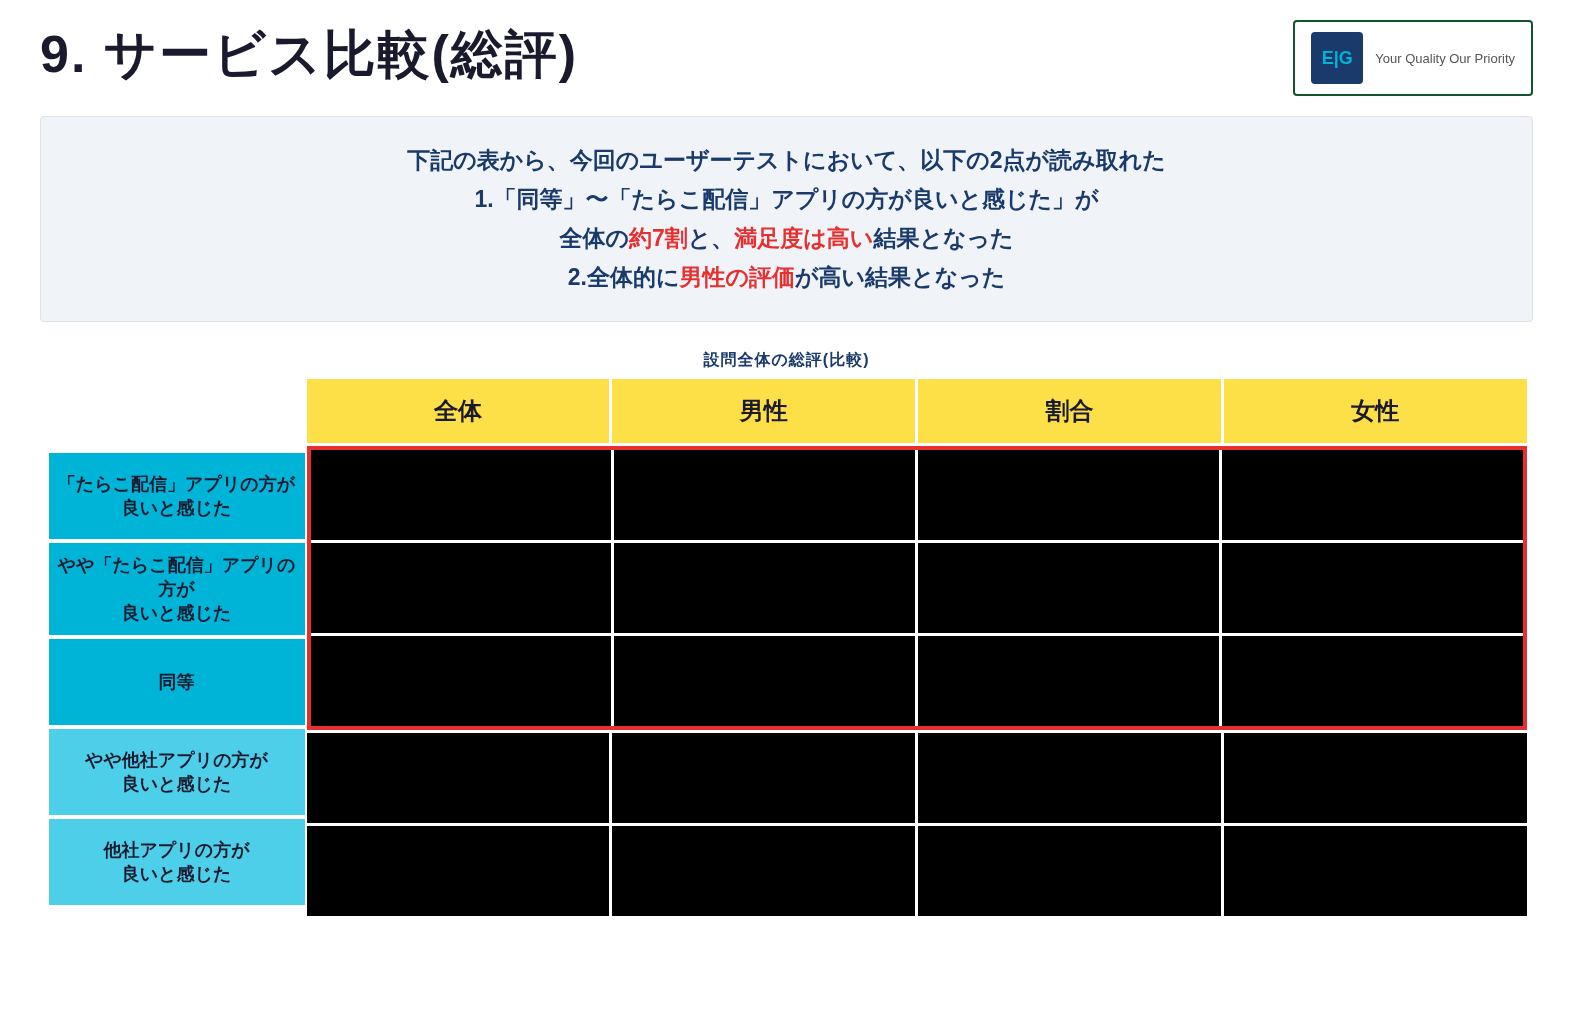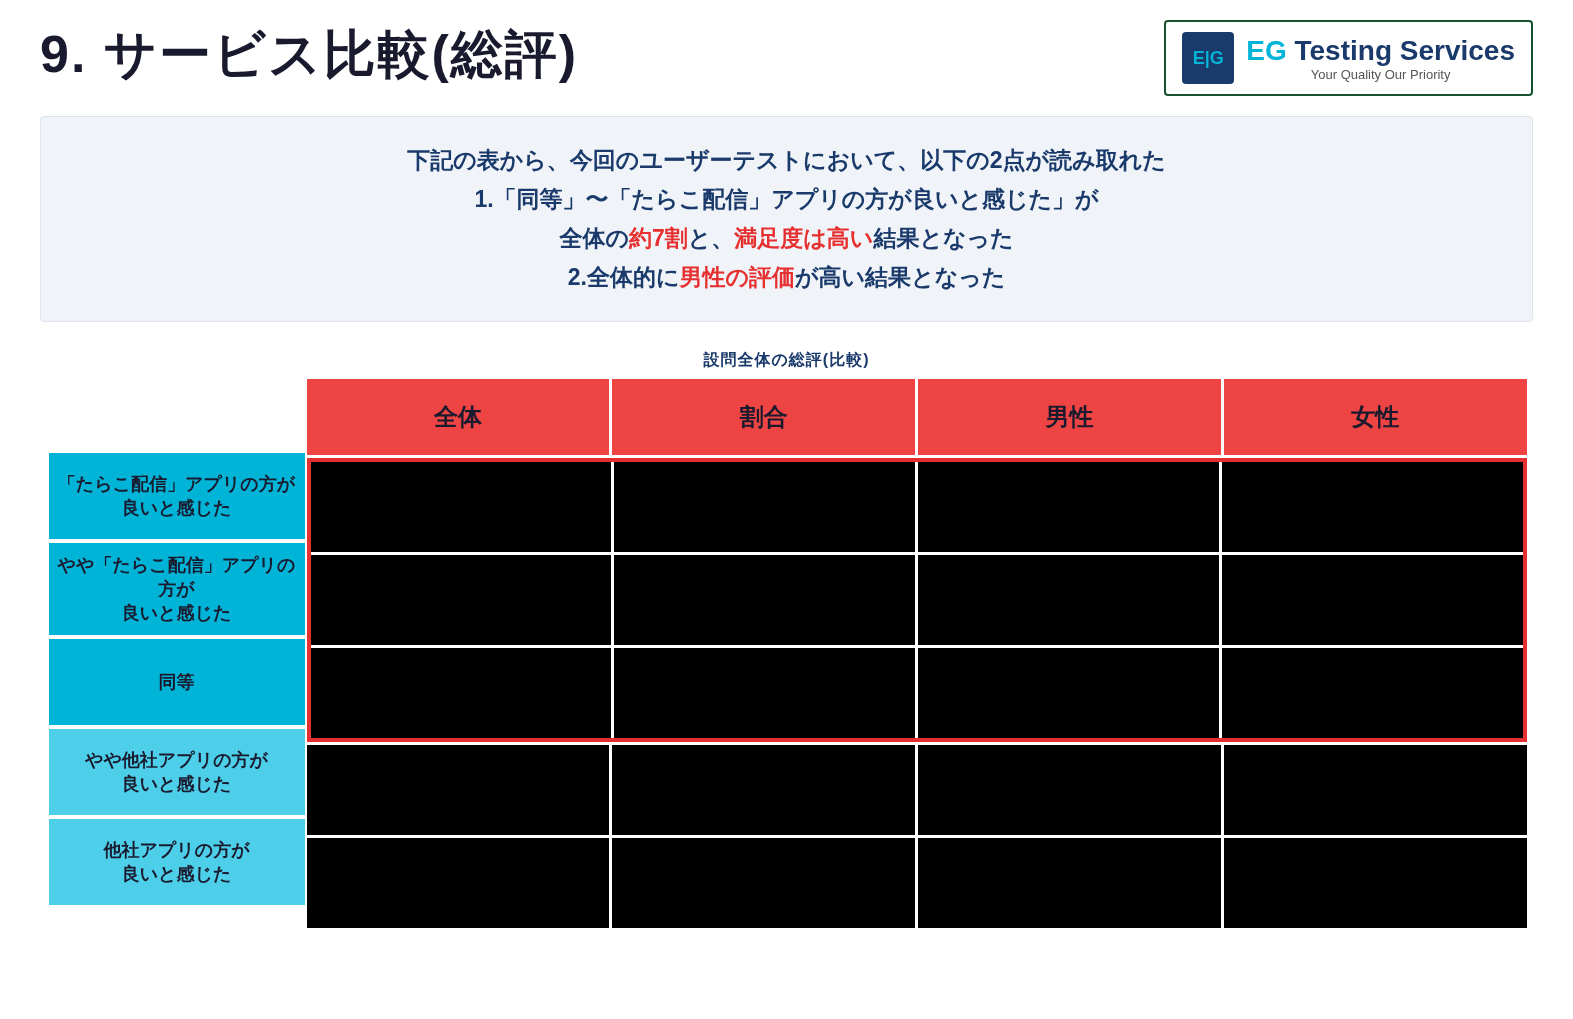--- a/index.html
+++ b/index.html
@@ -168,27 +168,27 @@
 
     
     .col-headers {
       display: grid;
       grid-template-columns: repeat(4, 1fr);
       gap: 3px;
       margin-bottom: 3px;
     }
 
     .col-header {
-      background: #ef4444;
+      background: #fde047;
       color: #1a1a2e;
       font-size: 24px;
       font-weight: bold;
       text-align: center;
       padding: 14px 8px;
-      height: 76px;
+      height: 64px;
       display: flex;
       align-items: center;
       justify-content: center;
     }
 
     .data-row {
       display: grid;
       grid-template-columns: repeat(4, 1fr);
       gap: 3px;
       min-height: 90px;
@@ -237,23 +237,20 @@
 
 <div class="page">
 
   <div class="header">
     <h1 class="page-title">9. サービス比較(総評)</h1>
     <div class="logo-area">
       <div class="logo-icon">
         <span>E|G</span>
       </div>
       <div class="logo-text-area">
-        <div class="logo-main">
-          <span class="eg">EG</span><span> Testing Services</span>
-        </div>
         <div class="logo-sub">Your Quality  Our Priority</div>
       </div>
     </div>
   </div>
 
   <div class="summary-box">
     <div class="summary-text">
       <div>下記の表から、今回のユーザーテストにおいて、以下の2点が読み取れた</div>
       <div>1.「同等」〜「たらこ配信」アプリの方が良いと感じた」が</div>
       <div>
@@ -278,22 +275,22 @@
         <div class="row-label-cell">同等</div>
 
         <div class="row-label-cell light">やや他社アプリの方が<br>良いと感じた</div>
         <div class="row-label-cell light">他社アプリの方が<br>良いと感じた</div>
       </div>
 
       <div class="data-area">
 
         <div class="col-headers">
           <div class="col-header">全体</div>
+          <div class="col-header">男性</div>
           <div class="col-header">割合</div>
-          <div class="col-header">男性</div>
           <div class="col-header">女性</div>
         </div>
 
         <div class="red-border-group">
           <div class="data-row">
             <div class="data-cell"></div>
             <div class="data-cell"></div>
             <div class="data-cell"></div>
             <div class="data-cell"></div>
           </div>

